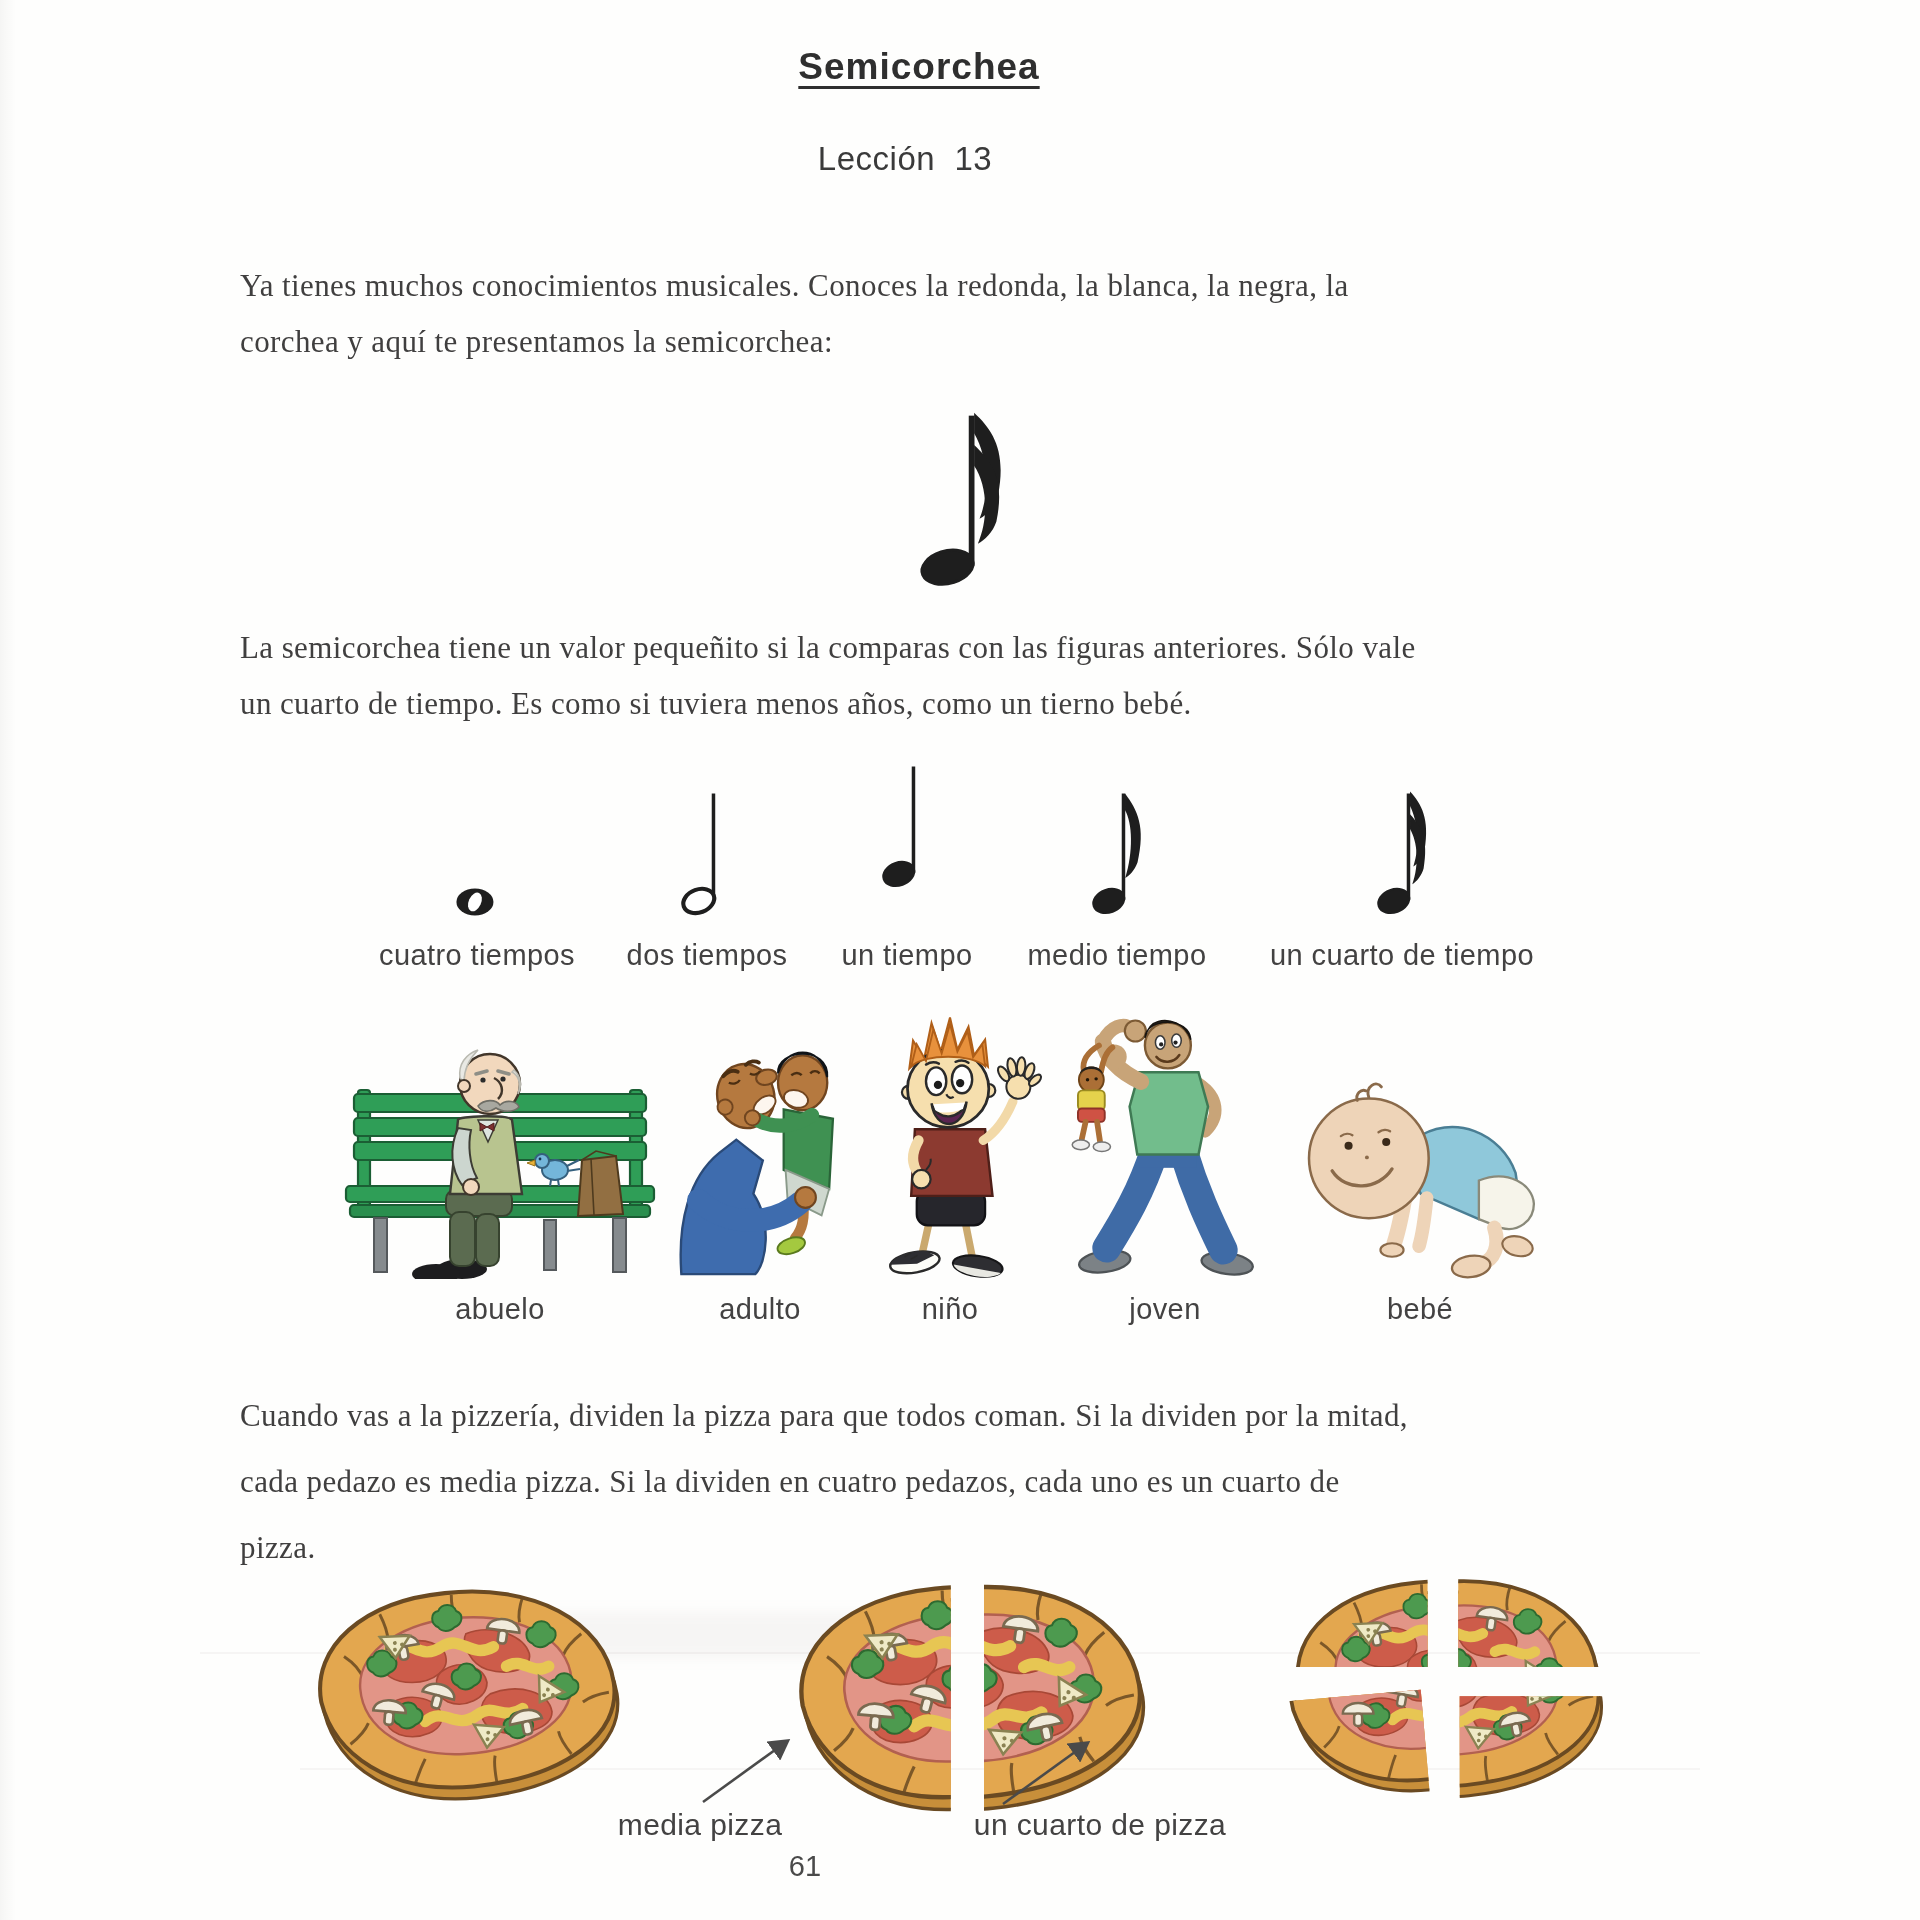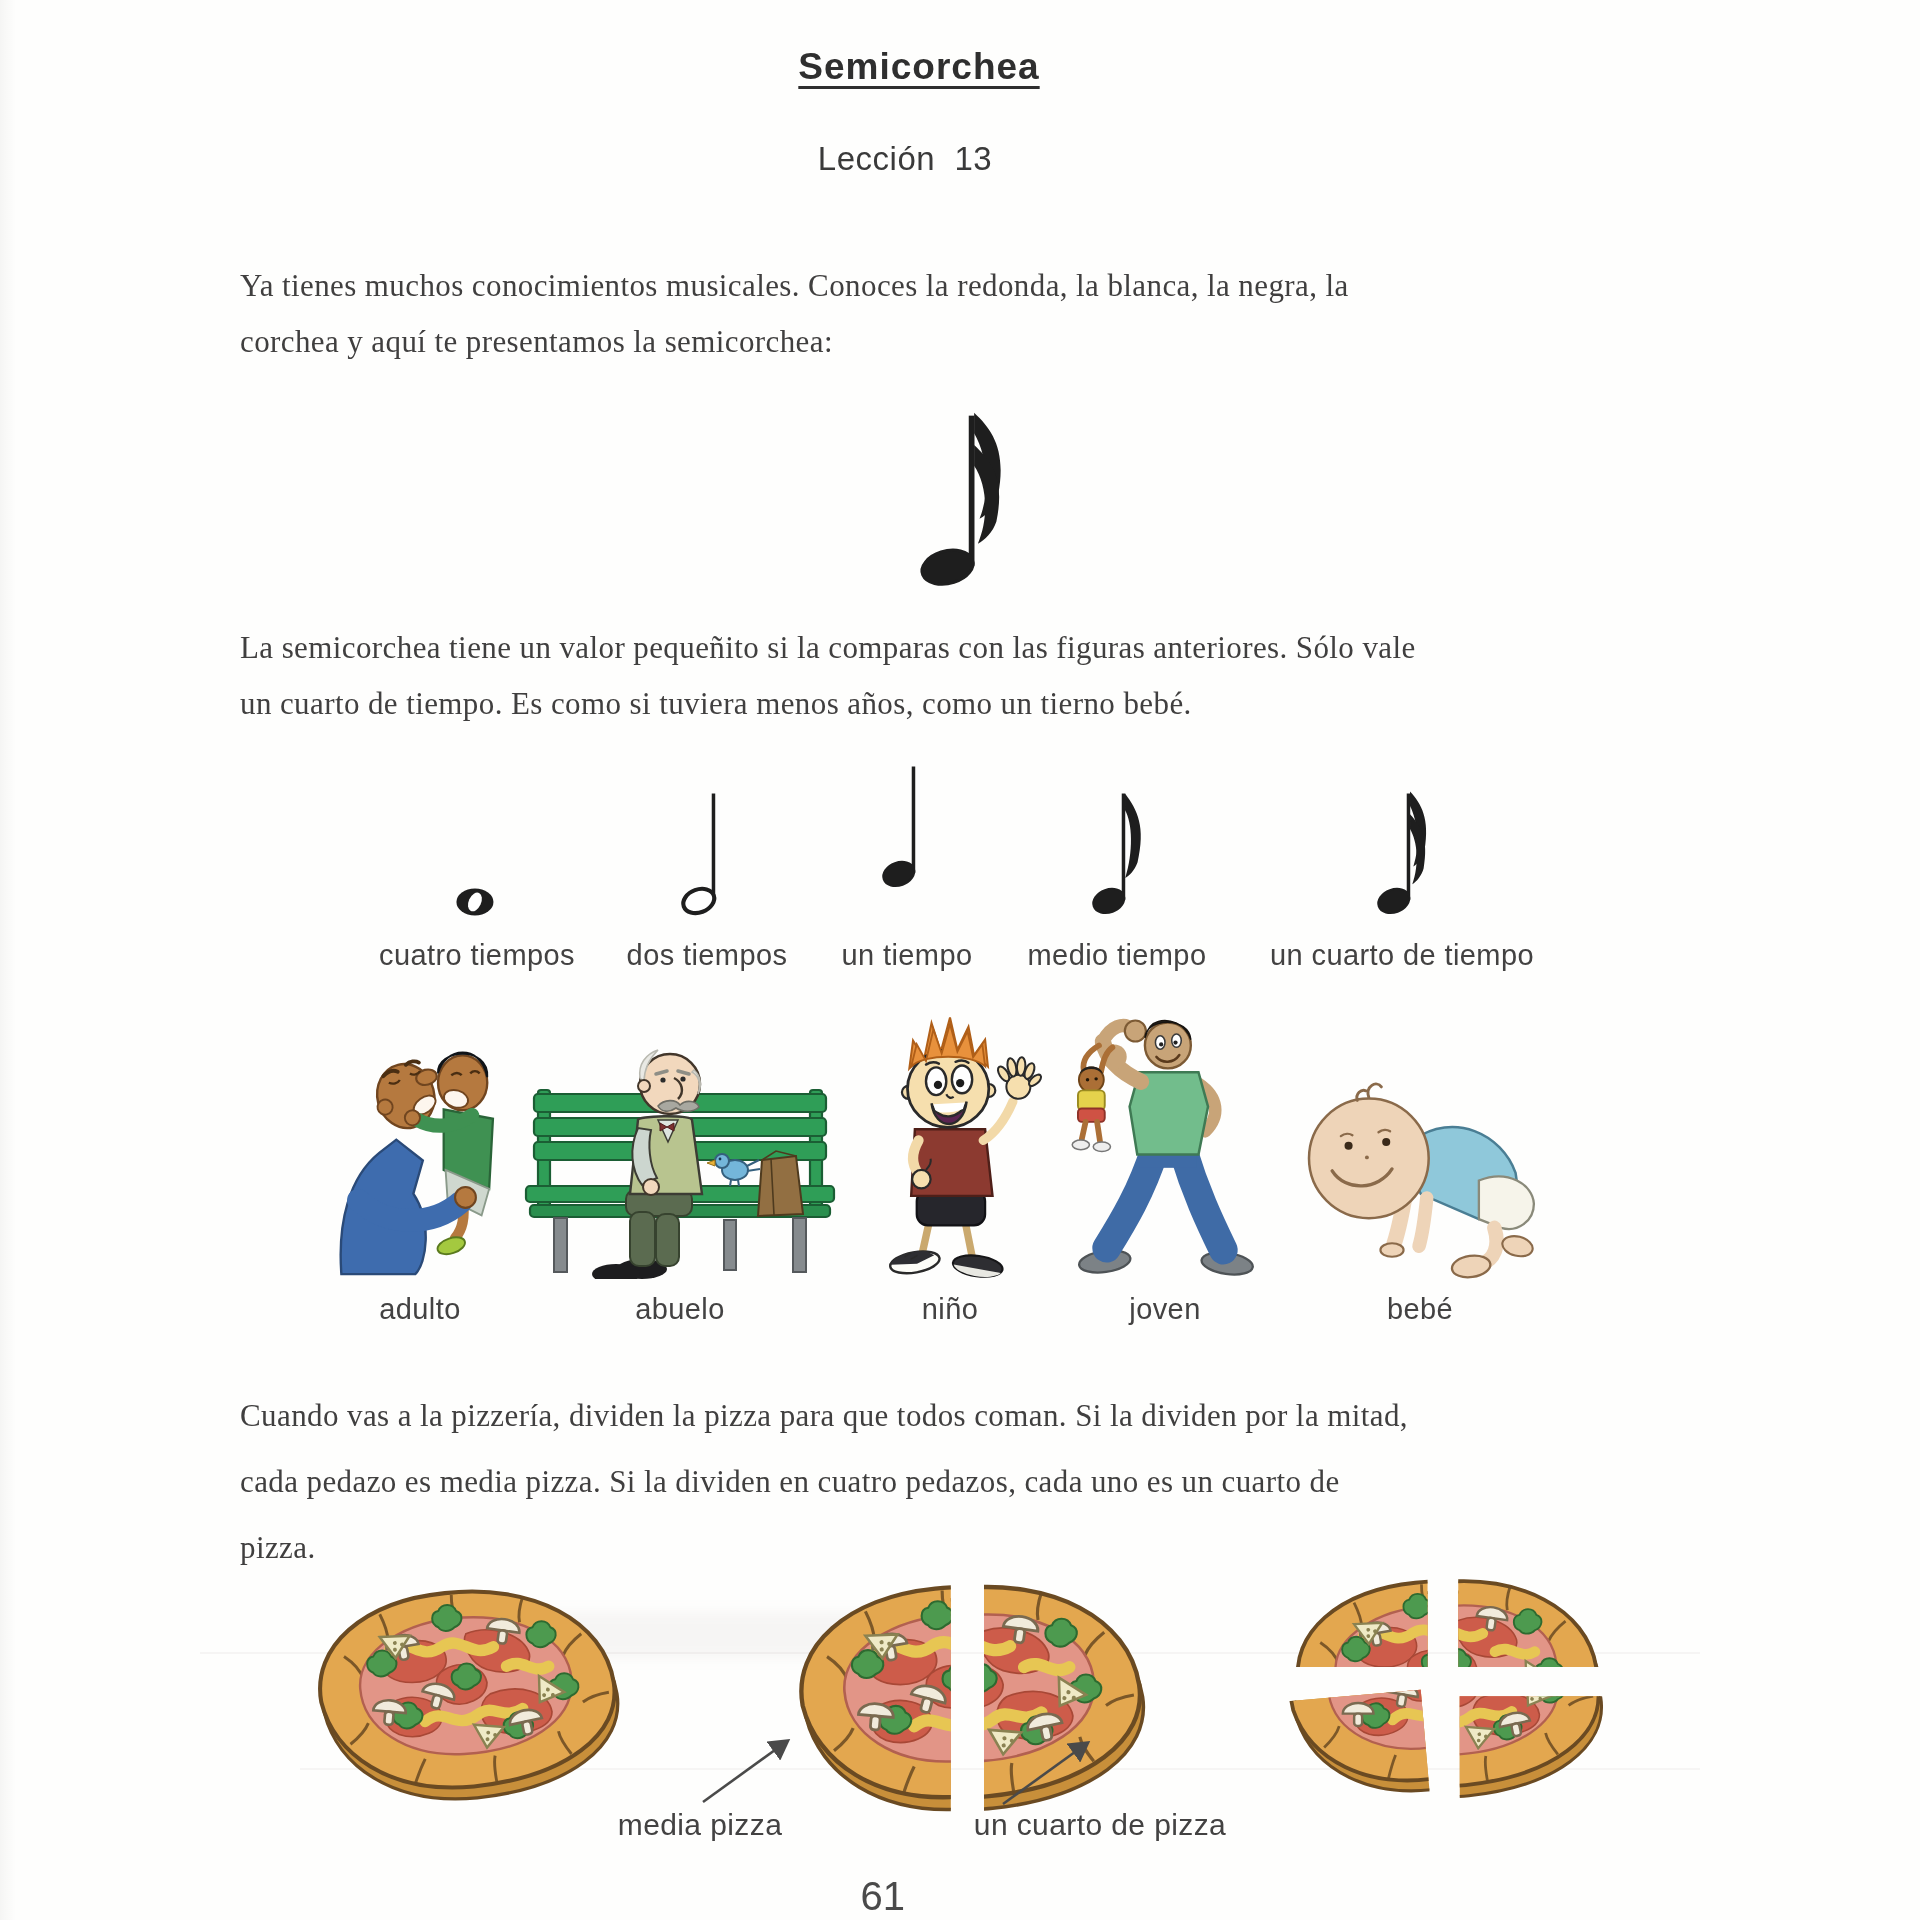--- a/index.html
+++ b/index.html
@@ -17,21 +17,21 @@
   .para.wide div{height:66px;}
   .bignote{left:902px;top:398px;width:118px;height:206px;}
   .notes-row{left:352px;top:776px;width:1230px;height:196px;display:flex;align-items:flex-end;}
   .note-col{display:flex;flex-direction:column;align-items:center;justify-content:space-between;}
   .note-glyph{height:146px;display:flex;align-items:flex-end;justify-content:center;}
   .fig-label{font-size:29px;color:#434242;margin-top:12px;letter-spacing:.4px;}
   .figures-row{left:330px;top:996px;width:1270px;height:330px;display:flex;align-items:flex-end;}
   .fig-col{display:flex;flex-direction:column;align-items:center;justify-content:flex-end;}
   .fig-col .fig-label{margin-top:14px;}
   .pizza-label{font-size:30px;color:#434242;text-align:center;letter-spacing:.4px;}
-  .pagenum{left:705px;top:1850px;width:200px;text-align:right;font-size:40px;color:#4a4a4a;margin-top:24px;}
+  .pagenum{left:705px;top:1850px;width:200px;text-align:center;font-size:29px;color:#4a4a4a;}
   .scan-edge{left:0;top:0;width:16px;height:1920px;background:linear-gradient(to right,rgba(0,0,0,.035),rgba(0,0,0,0));}
   .scan-line{background:rgba(90,85,80,.05);height:2px;}
   .bleed{left:480px;top:1612px;width:420px;height:46px;background:rgba(120,110,95,.06);filter:blur(7px);border-radius:20px;}
   svg{display:block;}
 </style>
 </head>
 <body>
 
 <div class="page">
 
@@ -108,47 +108,20 @@
             <path d="M42.8,10 C54,22 62,36 57,66 C55,74 50,80 46,82 C53,62 50,38 42.8,24 Z" fill="#1e1e1e"></path>
        <path d="M42.8,32 C54,44 61,56 56,84 C54,91 49,97 45,99 C52,80 50,58 42.8,46 Z" fill="#1e1e1e"></path>
           </svg>
         </div>
      <div class="fig-label">un cuarto de tiempo</div>
       </div>
     </div>
 
   <div class="abs figures-row">
 
-    <div class="fig-col" style="width:180px">
-      <svg width="180" height="256" viewBox="0 0 190 260">
-        <path d="M120,86 L172,96 L168,170 L120,150 Z" fill="#3f9152" stroke="#2a6438" stroke-width="2.4"></path>
-        <path d="M122,150 L168,170 L160,198 L124,180 Z" fill="#cfd8cf" stroke="#8a9a8a" stroke-width="2"></path>
-        <path d="M140,182 C143,202 139,214 132,222" stroke="#b5793f" stroke-width="11" fill="none" stroke-linecap="round"></path>
-        <ellipse cx="128" cy="230" rx="15" ry="8" fill="#a4c93f" stroke="#5a7a1e" stroke-width="2" transform="rotate(-18 128 230)"></ellipse>
-        <path d="M12,260 C8,205 20,158 52,132 L70,118 L98,140 L88,175 C108,205 102,248 90,260 Z" fill="#3e6cae" stroke="#2a4a78" stroke-width="2.5"></path>
-        <g transform="rotate(-14 80 72)">
-          <ellipse cx="80" cy="72" rx="30" ry="34" fill="#b5793f" stroke="#70451f" stroke-width="2.5"></ellipse>
-          <circle cx="56" cy="78" r="8" fill="#b5793f" stroke="#70451f" stroke-width="2"></circle>
-          <ellipse cx="106" cy="58" rx="11" ry="8" fill="#b5793f" stroke="#70451f" stroke-width="2.2"></ellipse>
-          <path d="M62,46 C68,42 74,42 78,45 M88,40 C93,37 99,38 102,41" stroke="#4a2e12" stroke-width="4" fill="none" stroke-linecap="round"></path>
-          <path d="M66,54 C70,57 75,57 78,54 M90,50 C93,53 98,53 101,50" stroke="#4a2e12" stroke-width="2.4" fill="none"></path>
-          <ellipse cx="97" cy="86" rx="13" ry="8" fill="#fdf6ee" stroke="#70451f" stroke-width="2" transform="rotate(-22 97 86)"></ellipse>
-        </g>
-        <ellipse cx="140" cy="58" rx="26" ry="29" fill="#b5793f" stroke="#70451f" stroke-width="2.5"></ellipse>
-        <path d="M114,48 C112,22 168,18 166,52 C162,32 150,26 140,26 C128,26 118,34 114,48 Z" fill="#1f2428" stroke="#101418" stroke-width="2"></path>
-        <path d="M128,50 C132,47 136,47 139,50 M148,48 C151,45 155,45 158,48" stroke="#4a2e12" stroke-width="2.6" fill="none"></path>
-        <ellipse cx="133" cy="75" rx="13" ry="9" fill="#fdf6ee" stroke="#70451f" stroke-width="2" transform="rotate(16 133 75)"></ellipse>
-        <path d="M150,92 C130,106 108,106 92,97" stroke="#3f9152" stroke-width="15" fill="none" stroke-linecap="round"></path>
-        <circle cx="87" cy="95" r="8" fill="#b5793f" stroke="#70451f" stroke-width="2"></circle>
-        <path d="M30,182 C60,210 108,210 138,184" stroke="#3e6cae" stroke-width="24" fill="none" stroke-linecap="round"></path>
-        <circle cx="143" cy="179" r="11" fill="#b5793f" stroke="#70451f" stroke-width="2.2"></circle>
-      </svg>
-      <div class="fig-label">adulto</div>
-    </div>
-
     <div class="fig-col" style="width:340px">
       <svg width="340" height="252" viewBox="0 0 340 250">
         <g stroke="#1b5e34" stroke-width="2.2" fill="#2f9e57">
           <rect x="28" y="62" width="12" height="116" rx="3"></rect>
             <rect x="300" y="62" width="12" height="116" rx="3"></rect>
           <rect x="24" y="66" width="292" height="18" rx="4"></rect>
             <rect x="24" y="90" width="292" height="18" rx="4"></rect>
           <rect x="24" y="114" width="292" height="18" rx="4"></rect>
           <rect x="16" y="158" width="308" height="16" rx="4"></rect>
             <rect x="20" y="177" width="300" height="12" rx="4" fill="#2a8f4e"></rect>
@@ -185,20 +158,47 @@
           <circle cx="212" cy="133" r="7" fill="#74b6da" stroke="#35607e" stroke-width="2"></circle>
           <polygon points="205,132 197,135 205,138" fill="#e8b23a" stroke="#9a7218" stroke-width="1"></polygon>
           <path d="M237,138 L249,132 M237,143 L250,141" stroke="#35607e" stroke-width="2"></path>
           <path d="M221,152 L220,158 M228,152 L229,158" stroke="#35607e" stroke-width="2"></path>
           <circle cx="210" cy="131" r="1.4" fill="#16364e"></circle>
         </g>
         <path d="M252,132 L286,128 L293,186 L248,188 Z" fill="#926f42" stroke="#4e3a1e" stroke-width="2"></path>
         <path d="M252,132 L266,123 L286,128 M261,131 L264,187" fill="none" stroke="#4e3a1e" stroke-width="1.6"></path>
       </svg>
       <div class="fig-label">abuelo</div>
+    </div>
+
+    <div class="fig-col" style="width:180px">
+      <svg width="180" height="256" viewBox="0 0 190 260">
+        <path d="M120,86 L172,96 L168,170 L120,150 Z" fill="#3f9152" stroke="#2a6438" stroke-width="2.4"></path>
+        <path d="M122,150 L168,170 L160,198 L124,180 Z" fill="#cfd8cf" stroke="#8a9a8a" stroke-width="2"></path>
+        <path d="M140,182 C143,202 139,214 132,222" stroke="#b5793f" stroke-width="11" fill="none" stroke-linecap="round"></path>
+        <ellipse cx="128" cy="230" rx="15" ry="8" fill="#a4c93f" stroke="#5a7a1e" stroke-width="2" transform="rotate(-18 128 230)"></ellipse>
+        <path d="M12,260 C8,205 20,158 52,132 L70,118 L98,140 L88,175 C108,205 102,248 90,260 Z" fill="#3e6cae" stroke="#2a4a78" stroke-width="2.5"></path>
+        <g transform="rotate(-14 80 72)">
+          <ellipse cx="80" cy="72" rx="30" ry="34" fill="#b5793f" stroke="#70451f" stroke-width="2.5"></ellipse>
+          <circle cx="56" cy="78" r="8" fill="#b5793f" stroke="#70451f" stroke-width="2"></circle>
+          <ellipse cx="106" cy="58" rx="11" ry="8" fill="#b5793f" stroke="#70451f" stroke-width="2.2"></ellipse>
+          <path d="M62,46 C68,42 74,42 78,45 M88,40 C93,37 99,38 102,41" stroke="#4a2e12" stroke-width="4" fill="none" stroke-linecap="round"></path>
+          <path d="M66,54 C70,57 75,57 78,54 M90,50 C93,53 98,53 101,50" stroke="#4a2e12" stroke-width="2.4" fill="none"></path>
+          <ellipse cx="97" cy="86" rx="13" ry="8" fill="#fdf6ee" stroke="#70451f" stroke-width="2" transform="rotate(-22 97 86)"></ellipse>
+        </g>
+        <ellipse cx="140" cy="58" rx="26" ry="29" fill="#b5793f" stroke="#70451f" stroke-width="2.5"></ellipse>
+        <path d="M114,48 C112,22 168,18 166,52 C162,32 150,26 140,26 C128,26 118,34 114,48 Z" fill="#1f2428" stroke="#101418" stroke-width="2"></path>
+        <path d="M128,50 C132,47 136,47 139,50 M148,48 C151,45 155,45 158,48" stroke="#4a2e12" stroke-width="2.6" fill="none"></path>
+        <ellipse cx="133" cy="75" rx="13" ry="9" fill="#fdf6ee" stroke="#70451f" stroke-width="2" transform="rotate(16 133 75)"></ellipse>
+        <path d="M150,92 C130,106 108,106 92,97" stroke="#3f9152" stroke-width="15" fill="none" stroke-linecap="round"></path>
+        <circle cx="87" cy="95" r="8" fill="#b5793f" stroke="#70451f" stroke-width="2"></circle>
+        <path d="M30,182 C60,210 108,210 138,184" stroke="#3e6cae" stroke-width="24" fill="none" stroke-linecap="round"></path>
+        <circle cx="143" cy="179" r="11" fill="#b5793f" stroke="#70451f" stroke-width="2.2"></circle>
+      </svg>
+      <div class="fig-label">adulto</div>
     </div>
 
     <div class="fig-col" style="width:200px">
       <svg width="200" height="268" viewBox="0 0 200 290">
         <path d="M78,226 L70,262 M116,226 L124,266" stroke="#caa96e" stroke-width="8" stroke-linecap="round"></path>
         <g transform="rotate(-10 62 272)">
           <ellipse cx="62" cy="272" rx="27" ry="11" fill="#fdfdf8" stroke="#2a2a2a" stroke-width="2.6"></ellipse>
           <path d="M36,270 a27,11 0 0 1 40,-8 l8,6 l-20,6 Z" fill="#2e2e32"></path>
           <path d="M52,264 l8,-3 M58,268 l8,-3" stroke="#2a2a2a" stroke-width="1.8"></path>
         </g>

